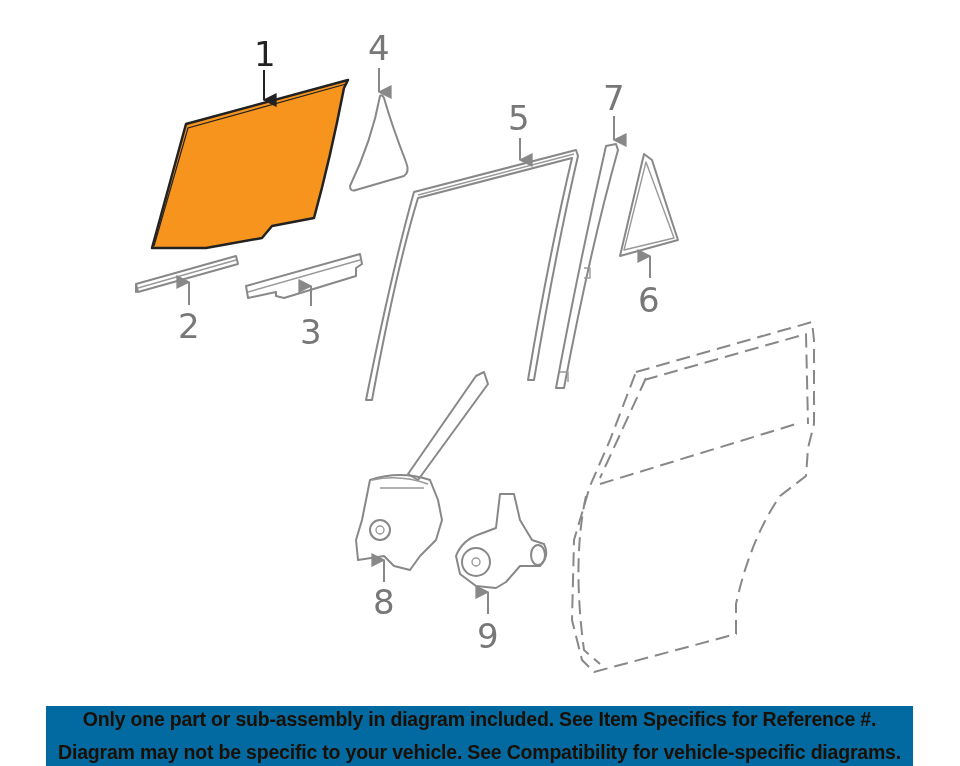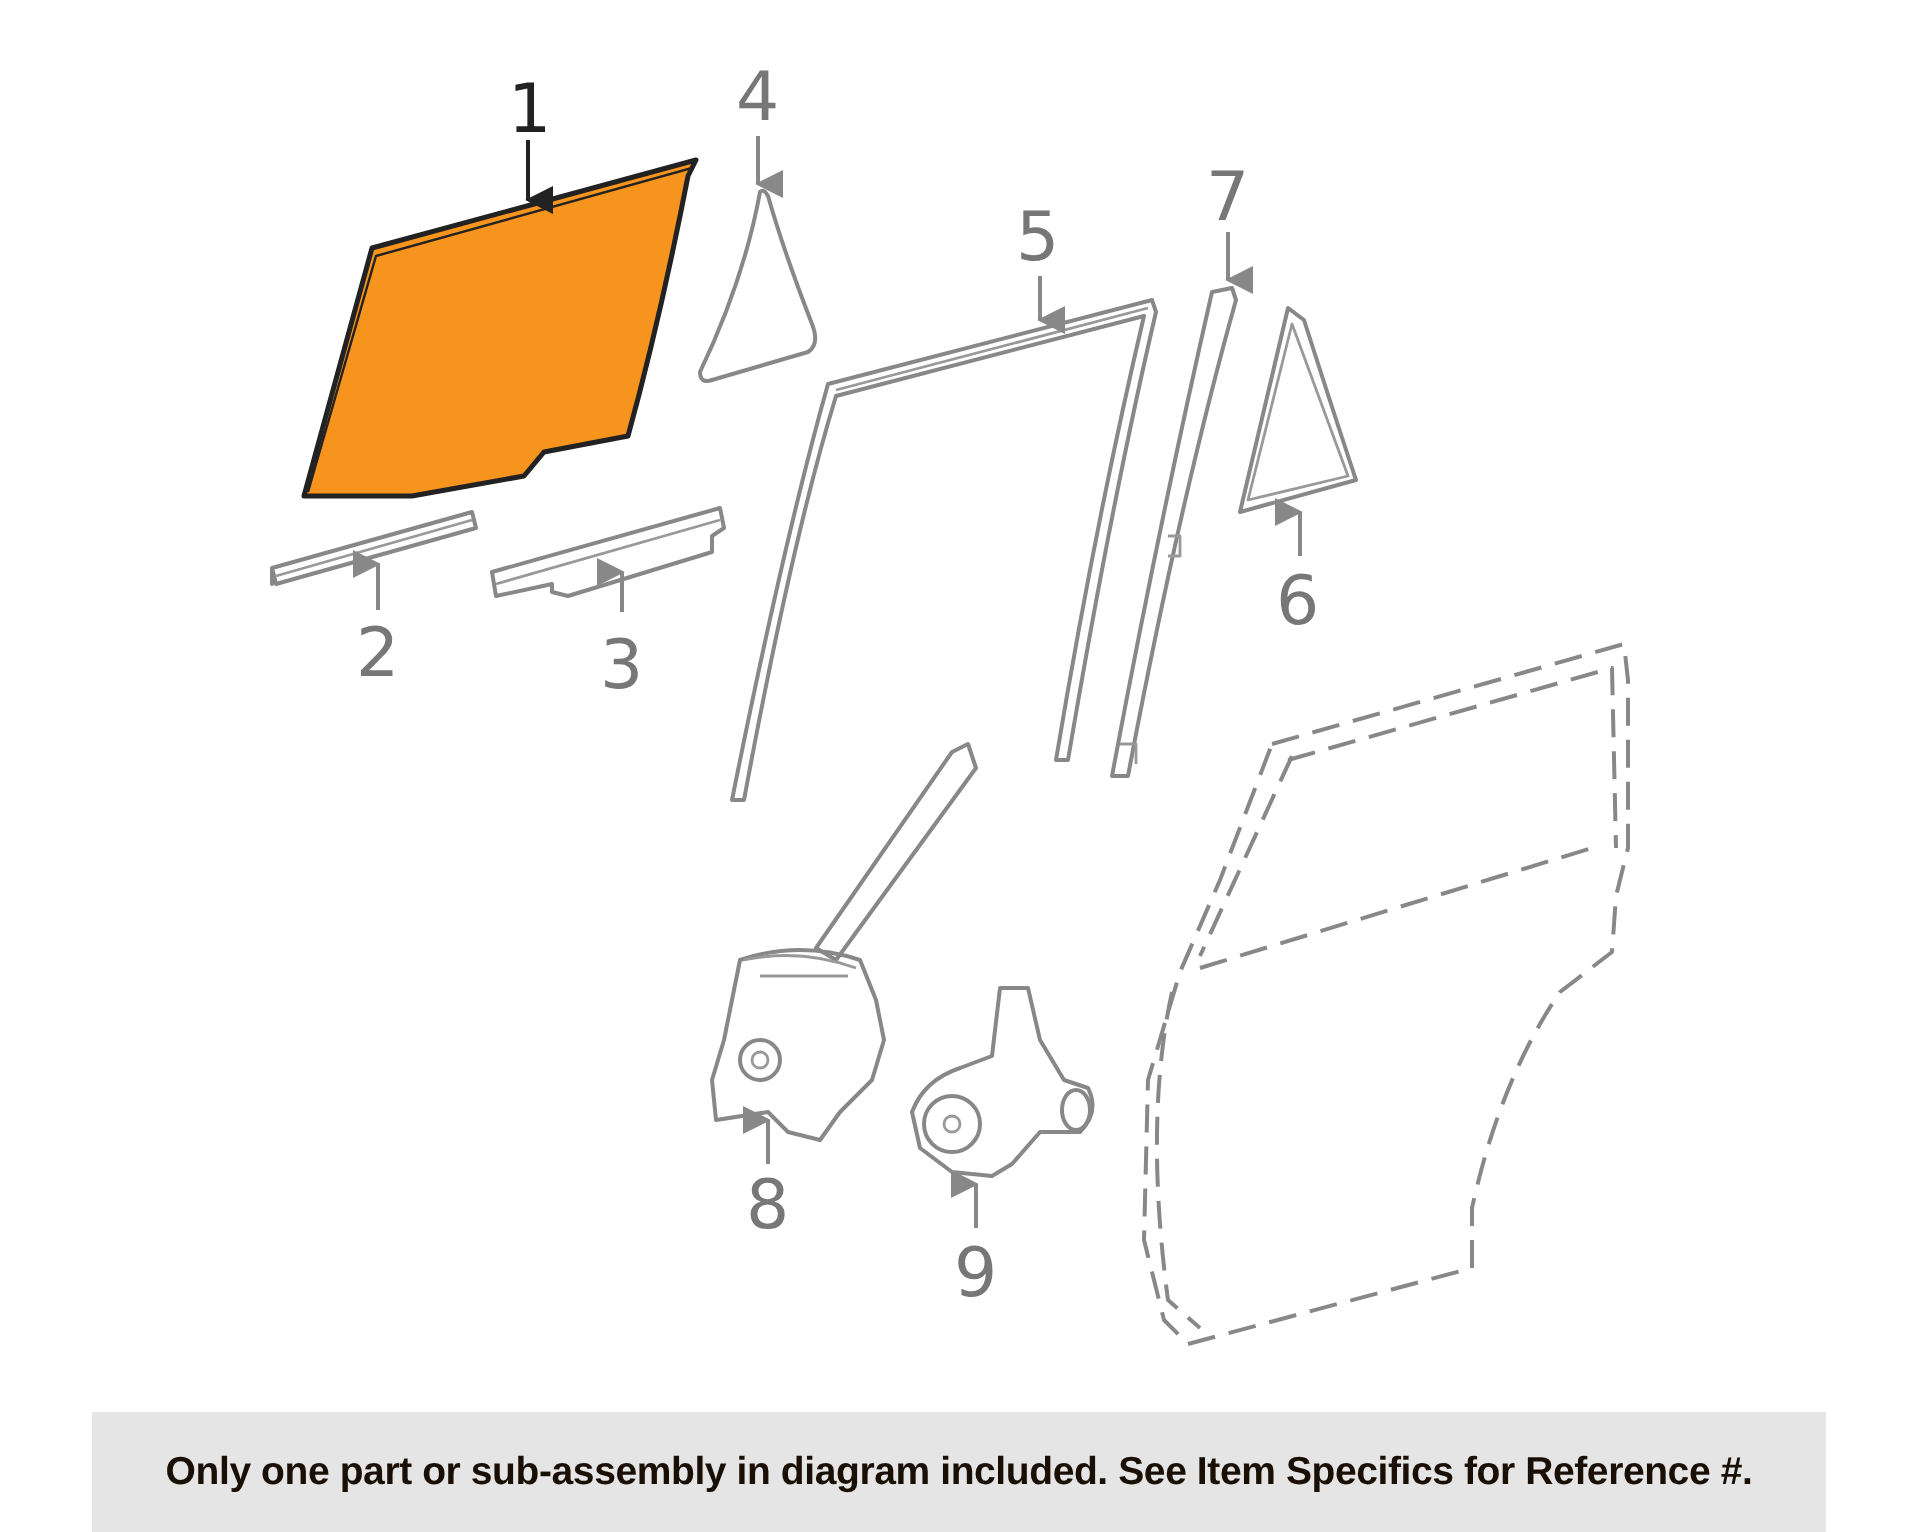--- a/index.html
+++ b/index.html
@@ -3,22 +3,22 @@
 <meta charset="utf-8">
 <style>
   html, body { margin:0; padding:0; background:#ffffff; }
   body { width:960px; height:766px; position:relative; overflow:hidden; font-family:"Liberation Sans", sans-serif; }
   #diagram { position:absolute; left:0; top:0; width:960px; height:766px; }
   .callout { font-family:"DejaVu Sans", sans-serif; font-size:34px; fill:#777777; }
   .line { fill:none; stroke:#888888; stroke-width:2; stroke-linejoin:round; stroke-linecap:round; }
   .thin { fill:none; stroke:#999999; stroke-width:1.4; stroke-linejoin:round; }
   .dash { fill:none; stroke:#888888; stroke-width:2; stroke-dasharray:14 7; stroke-linejoin:round; }
   .arrow { stroke:#888888; stroke-width:2; fill:none; }
-  #banner { position:absolute; left:46px; top:706px; width:867px; height:60px; background:#e5e5e5;
-            display:flex; flex-direction:column; justify-content:center; align-items:center; }
+  #banner { position:absolute; left:46px; top:706px; width:867px; height:60px; background:#0369a1;
+            display:flex; flex-direction:column; justify-content:space-between; align-items:center; }
   #banner span { font-family:"Liberation Sans", sans-serif; font-weight:bold; font-size:19.5px; color:#1a0f05; line-height:27px; letter-spacing:-0.2px; white-space:nowrap; }
 </style>
 </head>
 <body>
 
 <svg id="diagram" viewBox="0 0 960 766" xmlns="http://www.w3.org/2000/svg">
   <defs>
     <marker id="ah" viewBox="0 0 10 10" refX="5" refY="9" markerWidth="7" markerHeight="7" orient="auto">
       <path d="M0,0 L10,0 L5,10 z" fill="#888888"></path>
     </marker>
@@ -97,13 +97,14 @@
   <g>
     <path class="dash" d="M636,372 L812,322 L814,340 L814,424 L808,448 L806,476 L780,496 Q750,540 736,604 L736,634 L594,672 L582,660 L572,620 L574,540 L590,486 L610,440 L636,372"></path>
     <path class="dash" d="M644,380 L806,334 L808,424 M646,378 L600,478"></path>
     <path class="dash" d="M600,484 L796,424"></path>
     <path class="dash" d="M586,496 Q572,560 584,650 L600,664"></path>
   </g>
 </svg>
 
 <div id="banner">
   <span>Only one part or sub-assembly in diagram included. See Item Specifics for Reference #.</span>
+  <span>Diagram may not be specific to your vehicle. See Compatibility for vehicle-specific diagrams.</span>
 </div>
 
 </body></html>

